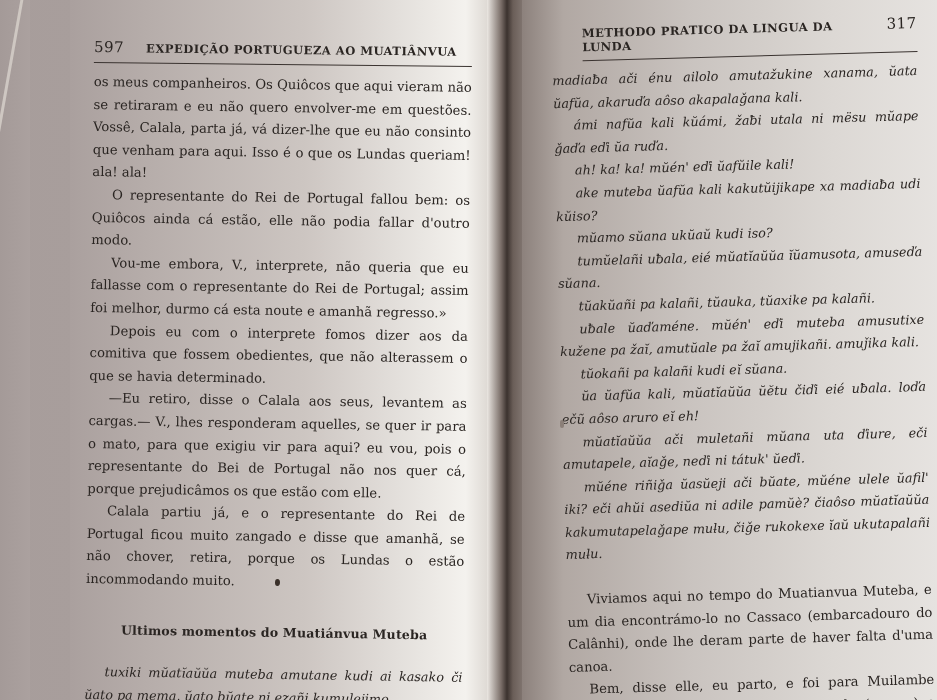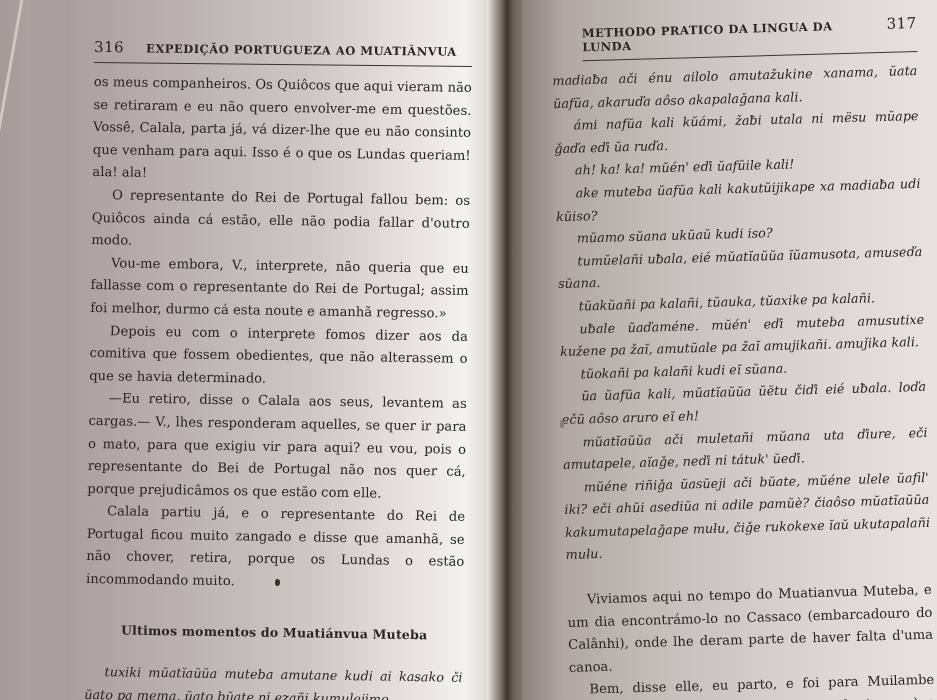--- a/index.html
+++ b/index.html
@@ -114,21 +114,21 @@
     }
   </style>
 </head>
 <body>
 
 <div class="scene">
   <div class="bg-page-edge"></div>
 
   <div class="page page-left">
     <div class="running-head">
-      <span class="folio">316</span>
+      <span class="folio">597</span>
       <span class="running-title">EXPEDIÇÃO PORTUGUEZA AO MUATIÂNVUA</span>
     </div>
     <div class="body-text">
       <p class="p-first">os meus companheiros. Os Quiôcos que aqui vieram não se retiraram e eu não quero envolver-me em questões. Vossê, Calala, parta já, vá dizer-lhe que eu não consinto que venham para aqui. Isso é o que os Lundas queriam! ala! ala!</p>
       <p>O representante do Rei de Portugal fallou bem: os Quiôcos ainda cá estão, elle não podia fallar d'outro modo.</p>
       <p>Vou-me embora, V., interprete, não queria que eu fallasse com o representante do Rei de Portugal; assim foi melhor, durmo cá esta noute e amanhã regresso.»</p>
       <p>Depois eu com o interprete fomos dizer aos da comitiva que fossem obedientes, que não alterassem o que se havia determinado.</p>
       <p>—Eu retiro, disse o Calala aos seus, levantem as cargas.— V., lhes responderam aquelles, se quer ir para o mato, para que exigiu vir para aqui? eu vou, pois o representante do Bei de Portugal não nos quer cá, porque prejudicâmos os que estão com elle.</p>
       <p><span>Calala partiu já, e o representante do Rei de Portugal ficou muito zangado e disse que amanhã, se não chover, retira, porque os Lundas o estão incommodando muito.</span><span class="ink-dot"></span></p>
 

